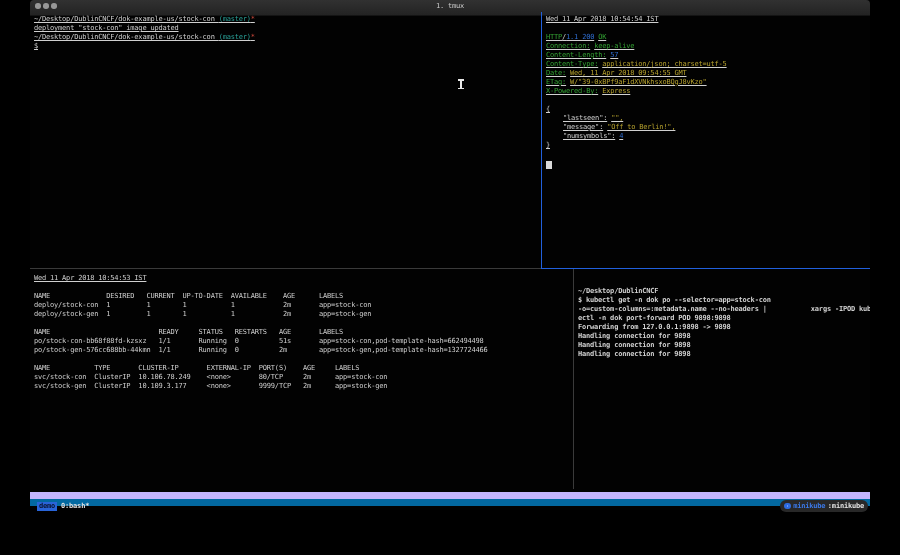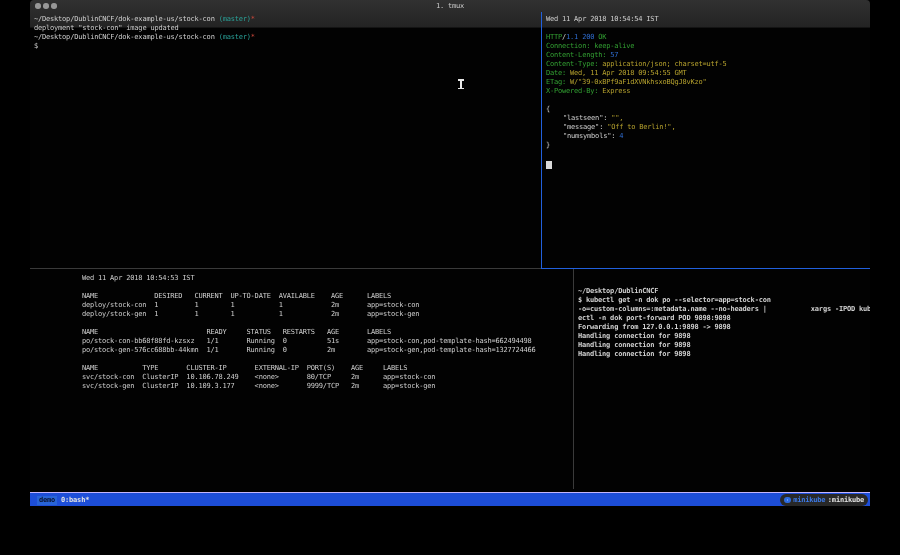--- a/index.html
+++ b/index.html
@@ -1,58 +1,58 @@
 <!DOCTYPE html>
 <html><head>
 <meta charset="utf-8">
 <style>
   html,body{margin:0;padding:0;}
   body{width:900px;height:555px;background:#000;overflow:hidden;
        font-family:"DejaVu Sans Mono",monospace;}
   .screen{position:relative;width:900px;height:555px;background:#000;}
   .window{position:absolute;left:30px;top:0;width:840px;height:510px;background:#020202;
           border-radius:0 0 4px 4px;}
-  .titlebar{position:absolute;left:0;top:0;width:840px;height:28px;
+  .titlebar{position:absolute;left:0;top:0;width:840px;height:16px;
             background:linear-gradient(#313131,#232323);border-radius:4px 4px 0 0;
             border-bottom:1px solid #141414;box-sizing:border-box;}
   .lights{position:absolute;left:5px;top:3px;display:flex;gap:2.5px;}
   .light{width:5.5px;height:5.5px;border-radius:50%;background:#979797;}
   .wtitle{position:absolute;left:0;right:0;top:1px;text-align:center;font-size:7px;
           line-height:10px;color:#cccccc;letter-spacing:-0.2px;}
   .content{position:absolute;left:0;top:12px;width:840px;height:498px;}
   .pane{position:absolute;font-size:7px;line-height:9px;color:#d0d0d0;
         letter-spacing:-0.2px;overflow:hidden;}
-  .ln{height:9px;white-space:pre;}
+  .ln{height:9px;white-space:pre;text-decoration:underline;}
   .gap{height:9px;}
   pre{margin:0;font:inherit;line-height:9px;white-space:pre;letter-spacing:-0.2px;}
   .pane-tl{left:0;top:0;width:511px;height:256px;padding:3px 0 0 4px;box-sizing:border-box;}
   .pane-tr{left:512px;top:0;width:328px;height:256px;padding:3px 0 0 4px;box-sizing:border-box;}
-  .pane-bl{left:0;top:257px;width:543px;height:223px;padding:5px 0 0 4px;box-sizing:border-box;margin-left:48px;}
+  .pane-bl{left:0;top:257px;width:543px;height:223px;padding:5px 0 0 4px;box-sizing:border-box;}
   .pane-br{left:544px;top:270px;width:296px;height:223px;padding:5px 0 0 4px;box-sizing:border-box;font-weight:bold;}
   .divider{position:absolute;}
   .div-v-active{left:511px;top:0;width:1px;height:257px;background:#2160dd;}
   .div-h-active{left:511px;top:256px;width:329px;height:1px;background:#2160dd;}
   .div-h-inactive{left:0;top:256px;width:511px;height:1px;background:#3a3a3a;}
   .div-v-inactive{left:543px;top:257px;width:1px;height:220px;background:#3a3a3a;}
   .c-green{color:#33a133;}
   .c-yellow{color:#b6a22e;}
   .c-blue{color:#2f6dd0;}
   .c-cyan{color:#2aa198;}
   .c-red{color:#c9473a;}
   .c-white{color:#d0d0d0;}
   .hv{margin-left:4px;}
   .jkey{margin-left:17px;}
   .jval{margin-left:4px;}
   .cursor-block{position:absolute;left:4px;top:149px;width:6px;height:8px;background:#d9d9d9;}
   .mouse{position:absolute;left:428px;top:67px;width:6px;height:10px;}
   .mouse .cap-t,.mouse .cap-b{position:absolute;left:0;width:6px;height:1.5px;background:#e8e8e8;}
   .mouse .cap-t{top:0;} .mouse .cap-b{bottom:0;}
   .mouse .stem{position:absolute;left:2.25px;top:0;width:1.5px;height:10px;background:#e8e8e8;}
-  .statusbar{position:absolute;left:0;top:480px;width:840px;height:14px;background:#1d4ed8;
-             border-top:1px solid #c4b5fd;box-sizing:border-box;font-size:7px;
+  .statusbar{position:absolute;left:0;top:480px;width:840px;height:14px;background:#0369a1;
+             border-top:7px solid #c4b5fd;box-sizing:border-box;font-size:7px;
              letter-spacing:-0.2px;}
   .sb-left{position:absolute;left:7px;top:0;height:14px;display:flex;align-items:center;}
   .sess{background:#2864d8;color:#0a1430;padding:0.5px 2px;font-weight:bold;}
   .win{color:#e2e2e2;font-weight:bold;margin-left:4px;}
   .sb-right{position:absolute;right:2px;top:1px;height:12px;background:#282828;
             display:flex;align-items:center;padding:0 4px;gap:2.5px;border-radius:6px;}
   .k8s-icon{width:6.5px;height:6.5px;border-radius:50%;
             background:radial-gradient(circle,#6e9bf0 0 1px,#2d6be0 1px 100%);display:inline-block;}
   .ctx{color:#3b79e8;font-weight:bold;}
   .ns{color:#e2e2e2;font-weight:bold;}

